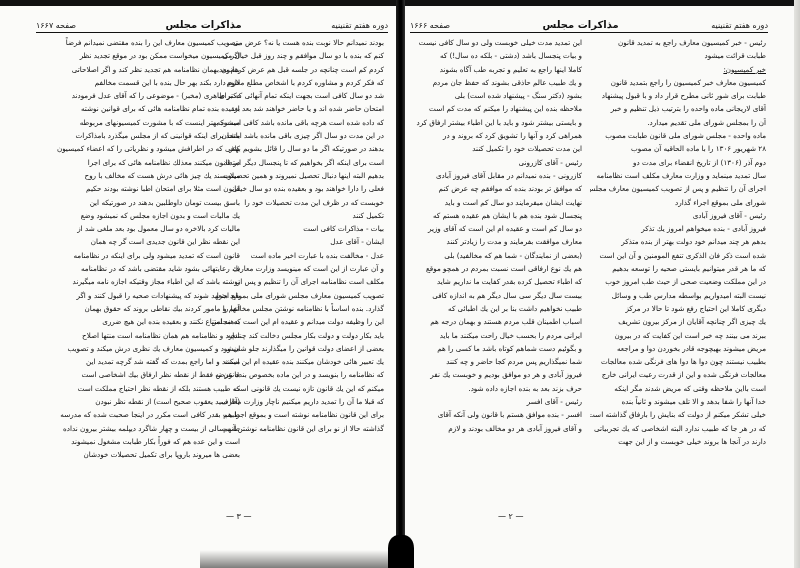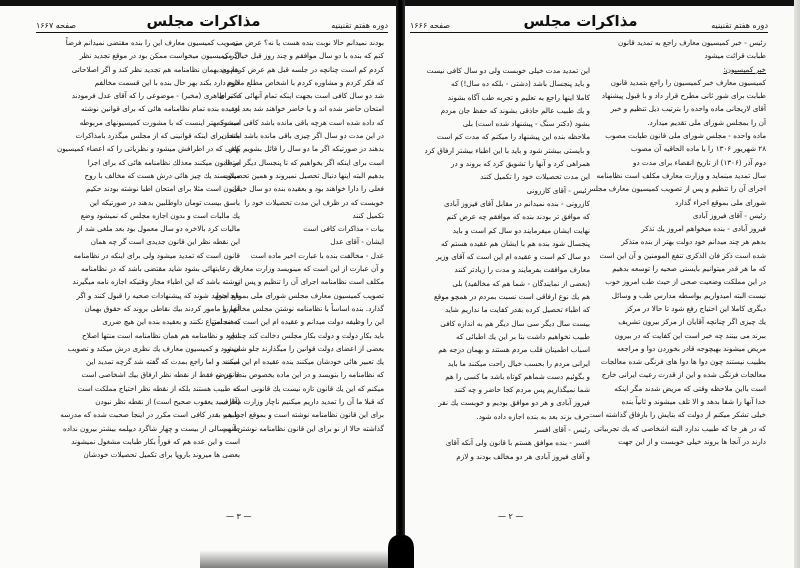--- a/index.html
+++ b/index.html
@@ -31,30 +31,30 @@
       background: linear-gradient(to right, #e4e4e0, #cfcfcb);
     }
     .header {
       position: absolute; top: 14px; height: 16px; direction: rtl;
       font-size: 8px; display: flex; justify-content: space-between; align-items: flex-end;
       border-bottom: 1.5px solid #111; padding-bottom: 2px;
     }
     .page.left .header { left: 36px; width: 352px; }
     .page.right .header { left: 8px; width: 358px; }
     .header span { white-space: nowrap; }
-    .hdr-title { font-size: 15px; font-weight: bold; }
+    .hdr-title { font-size: 10px; font-weight: bold; }
     .col {
       position: absolute; top: 36px; direction: rtl; text-align: justify;
       font-size: 7.2px; line-height: 13.3px; font-family: "DejaVu Sans", sans-serif;
     }
     .col .line { display: block; white-space: nowrap; overflow: hidden; }
     .page.left .col.c1 { left: 0; width: 196px; padding-left: 44px; }
     .page.left .col.c2 { left: 212px; width: 172px; }
     .page.right .col.c1 { left: 188px; width: 176px; }
-    .page.right .col.c2 { left: 8px; width: 180px; margin-top: 28px; }
+    .page.right .col.c2 { left: 0; width: 180px; }
     .underline { text-decoration: underline; }
     .pgnum {
       position: absolute; top: 512px; font-size: 8px; direction: ltr;
     }
     .page.left .pgnum { left: 226px; }
     .page.right .pgnum { left: 96px; }
     .shadow-bottom-left {
       position: absolute; left: 200px; top: 550px; width: 198px; height: 18px;
       background: linear-gradient(to bottom, rgba(0,0,0,0), rgba(0,0,0,0.5));
     }
@@ -176,21 +176,21 @@
         <span class="line">بطبيب نيستند چون دوا ها دوا هاى فرنگى شده معالجات</span>
         <span class="line">معالجات فرنگى شده و اين از قدرت رعيت ايرانى خارج</span>
         <span class="line">است بااين ملاحظه وقتى كه مريض شدند مگر اينكه</span>
         <span class="line">خدا آنها را شفا بدهد و الا تلف ميشوند و ثانياً بنده</span>
         <span class="line">خيلى تشكر ميكنم از دولت كه بنايش را بارفاق گذاشته است</span>
         <span class="line">كه در هر جا كه طبيب ندارد البته اشخاصى كه يك تجربياتى</span>
         <span class="line">دارند در آنجا ها بروند خيلى خوبست و از اين جهت</span>
       </div>
     <div class="col c2" id="rp-c2">
         <span class="line">اين تمديد مدت خيلى خوبست ولى دو سال كافى نيست</span>
-        <span class="line">و بايد پنجسال باشد (دشتى - بلكه ده سال!) كه</span>
+        <span class="line">و بيات پنجسال باشد (دشتى - بلكه ده سال!) كه</span>
         <span class="line">كاملا اينها راجع به تعليم و تجربه طب آگاه بشوند</span>
         <span class="line">و يك طبيب عالم حاذقى بشوند كه حفظ جان مردم</span>
         <span class="line">بشود (دكتر سنگ - پيشنهاد شده است) بلى</span>
         <span class="line">ملاحظه بنده اين پيشنهاد را ميكنم كه مدت كم است</span>
         <span class="line">و بايستى بيشتر شود و بايد با اين اطباء بيشتر ارفاق كرد</span>
         <span class="line">همراهى كرد و آنها را تشويق كرد كه بروند و در</span>
         <span class="line">اين مدت تحصيلات خود را تكميل كنند</span>
         <span class="line">رئيس - آقاى كازرونى</span>
         <span class="line">كازرونى - بنده نميدانم در مقابل آقاى فيروز آبادى</span>
         <span class="line">كه موافق تر بودند بنده كه موافقم چه عرض كنم</span>

